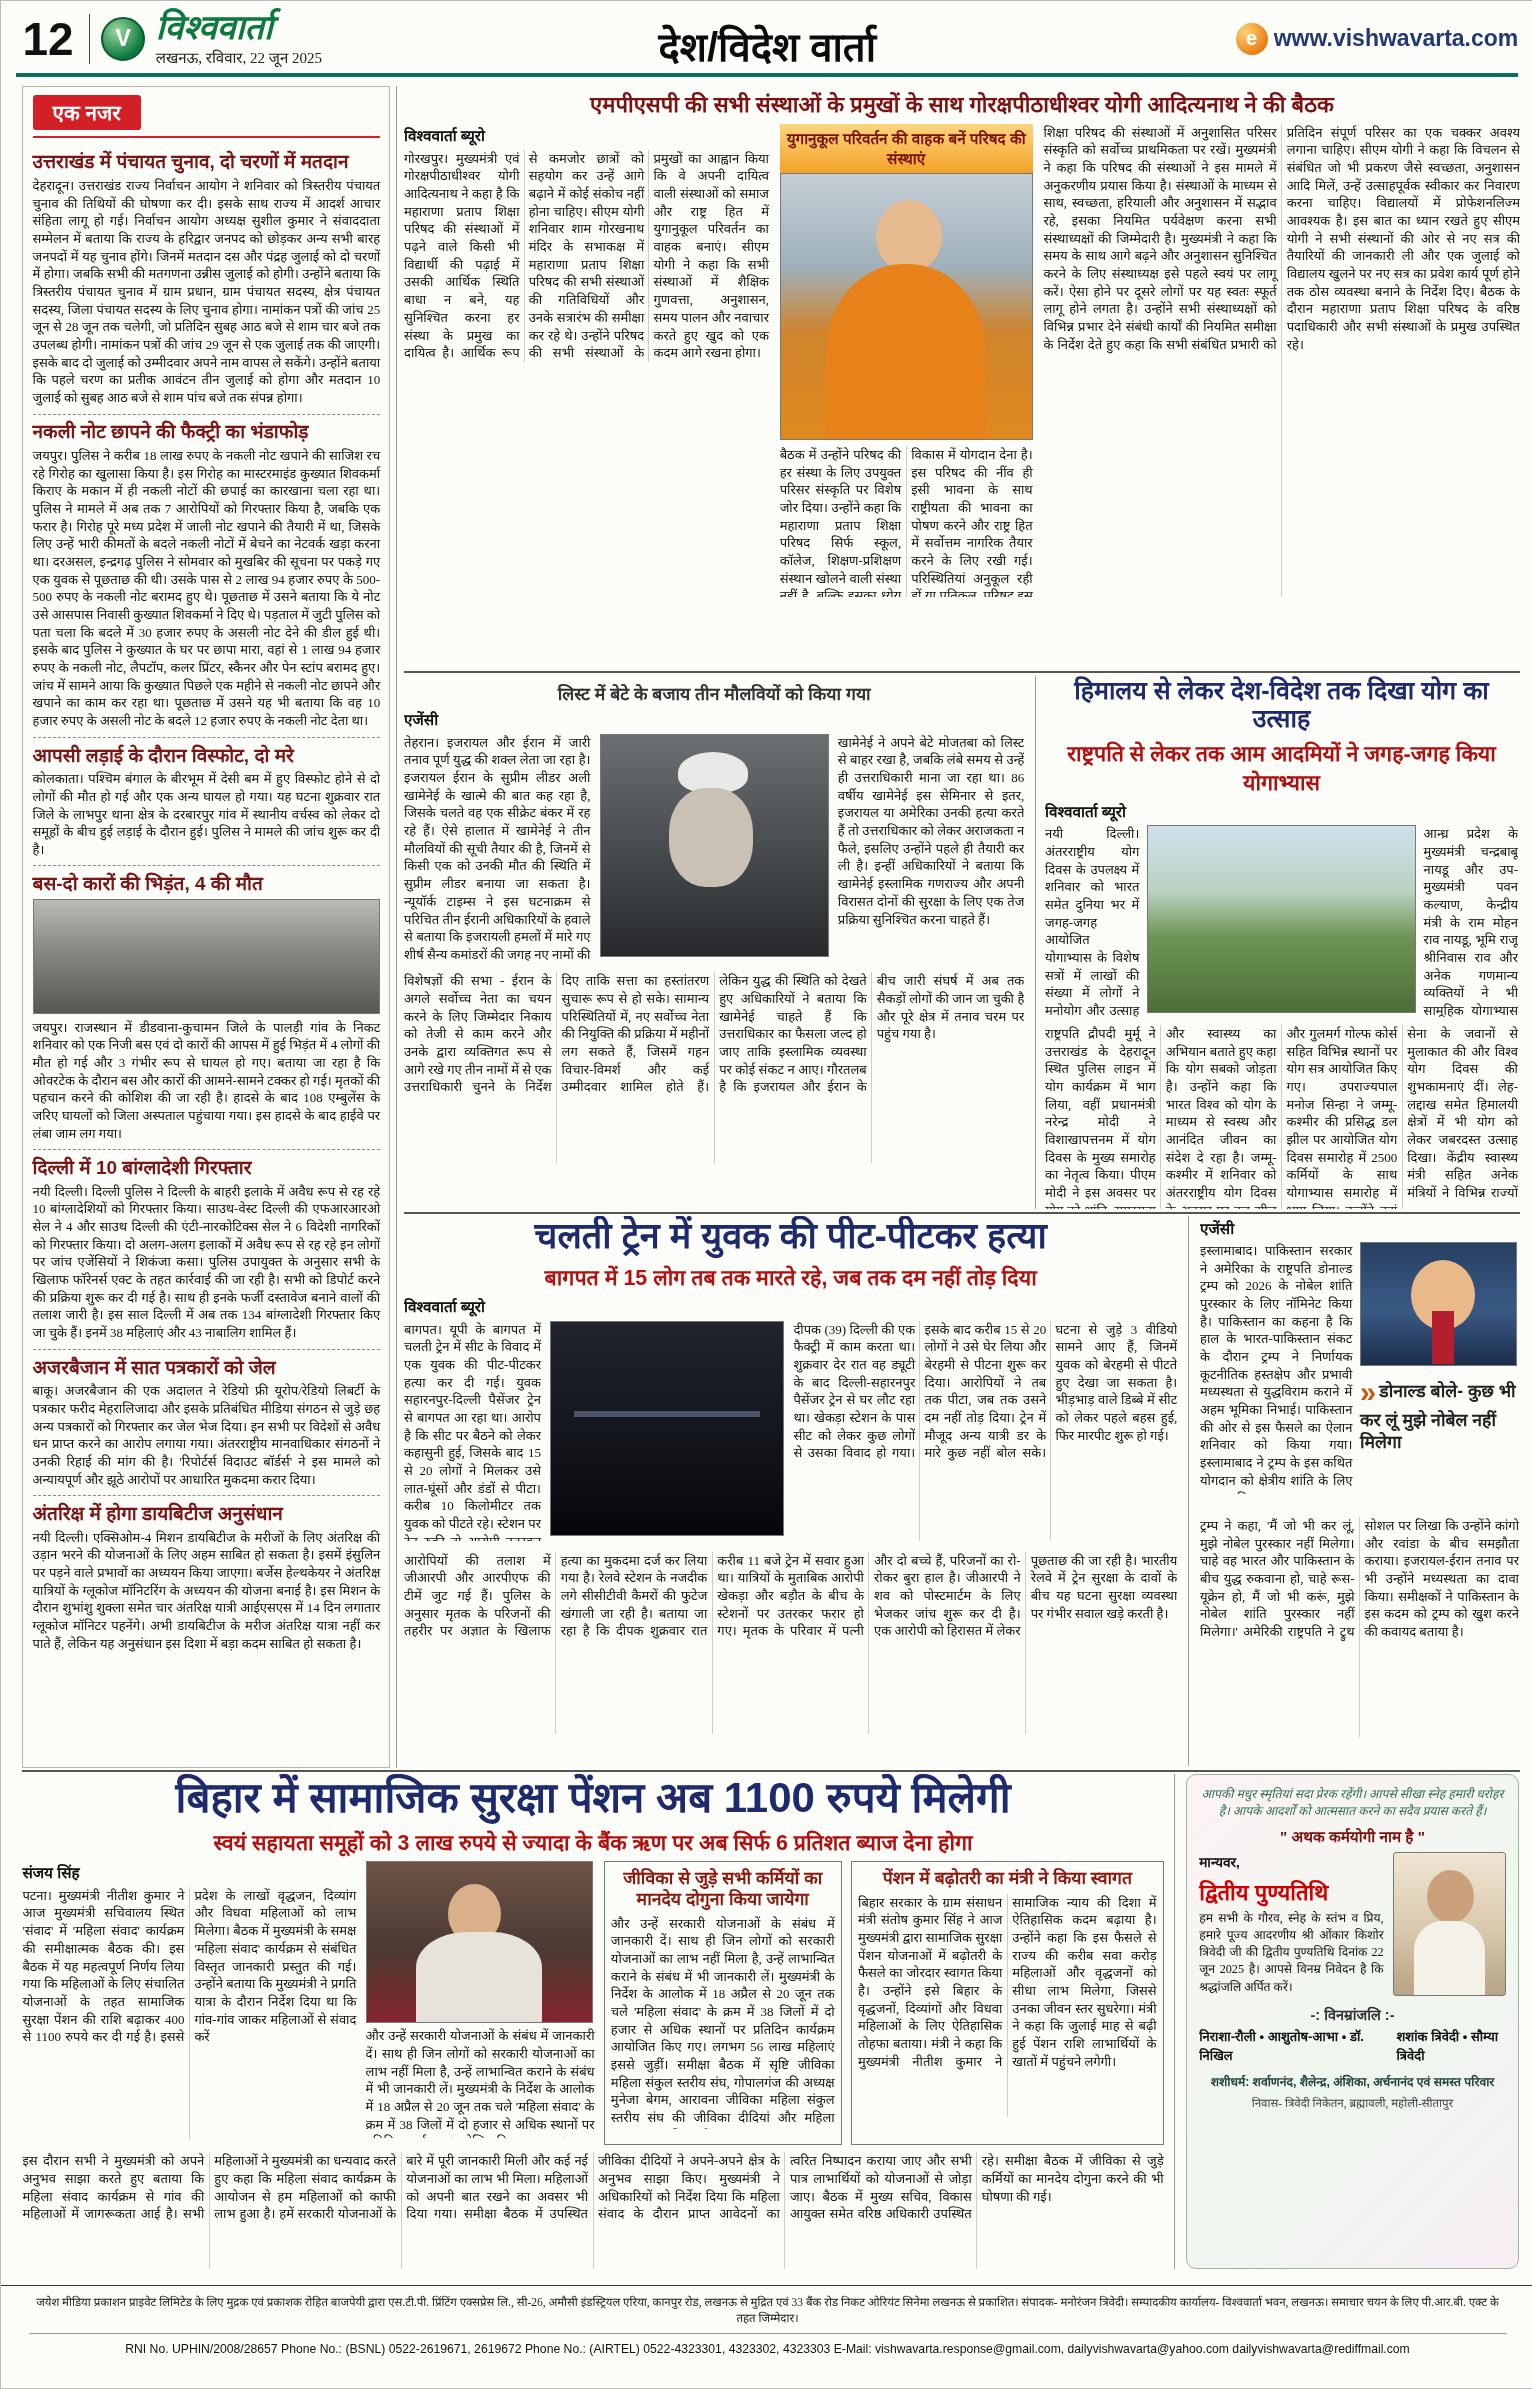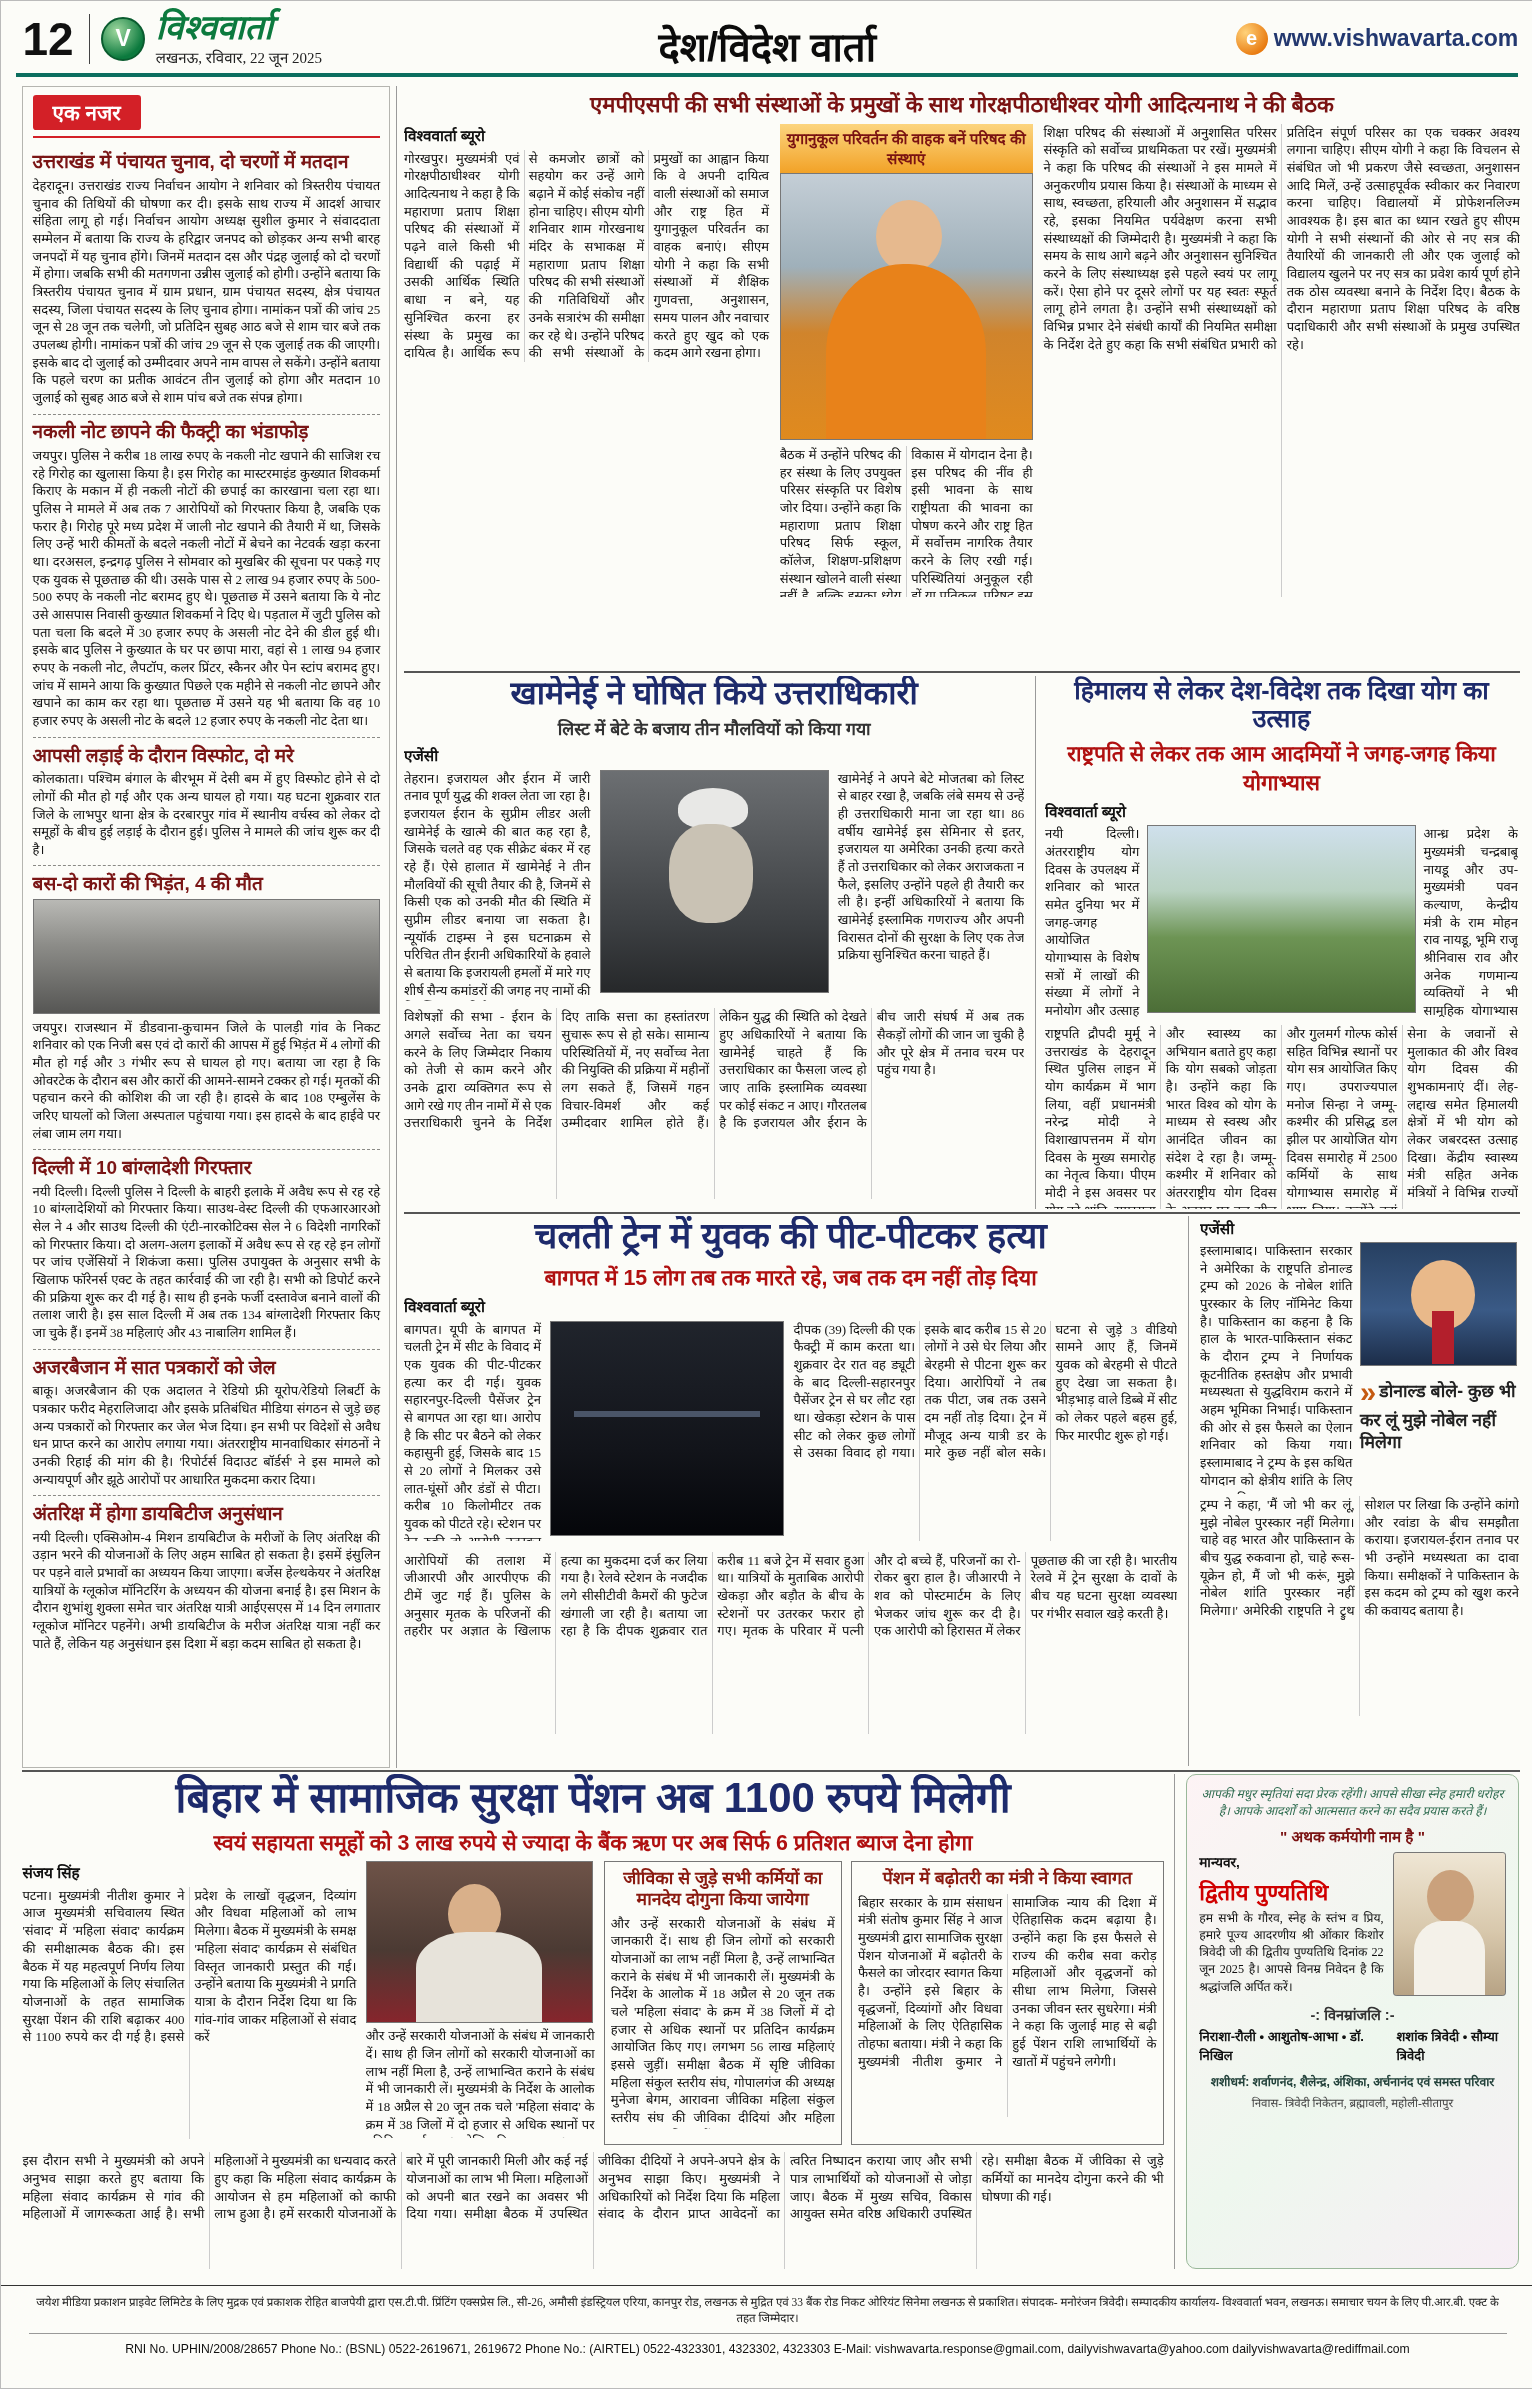--- a/index.html
+++ b/index.html
@@ -116,21 +116,21 @@
 
   
   .art-trump { left:1199px; top:1215px; width:319px; height:550px; overflow:hidden; }
   .art-trump .navy-head { font-size:25px; }
   .trump-top { display:flex; gap:7.6px; margin-top:4.6px; height:252px; overflow:hidden; }
   .trump-left { flex:1; }
   .trump-right { width:159px; flex:0 0 159px; }
   .trump-photo { width:157px; height:124px; }
   .pull-quote { margin-top:7.6px; font:bold 17.6px "Liberation Sans", sans-serif; color:#222; line-height:1.25; }
   .pq-mark { color:#c55a11; font-size:29px; vertical-align:-4.6px; margin-right:3.1px; }
-  .trump-bottom { margin-top:2px; height:220px; overflow:hidden; }
+  .trump-bottom { margin-top:23px; height:220px; overflow:hidden; }
 
   
   .art-bihar { left:21.4px; top:1773px; width:1153px; height:495px; padding-right:10.7px;
                border-right:0.8px solid #9a9a9a; overflow:hidden; }
   .art-bihar .navy-head { font-size:42px; }
   .bihar-grid { display:flex; gap:9.2px; height:284px; overflow:hidden; margin-top:3.1px; }
   .bihar-left { width:334px; flex:0 0 334px; }
   .bihar-mid { width:229px; flex:0 0 229px; }
   .bihar-photo { width:227px; height:162px; margin-bottom:4.6px; }
   .boxed { border:0.8px solid #777; padding:6.1px; height:100%; overflow:hidden; }
@@ -233,21 +233,20 @@
         <div class="photo photo-yogi lead-photo"></div>
         <div class="body-text cols-2">बैठक में उन्होंने परिषद की हर संस्था के लिए उपयुक्त परिसर संस्कृति पर विशेष जोर दिया। उन्होंने कहा कि महाराणा प्रताप शिक्षा परिषद सिर्फ स्कूल, कॉलेज, शिक्षण-प्रशिक्षण संस्थान खोलने वाली संस्था नहीं है, बल्कि इसका ध्येय शिक्षा, स्वास्थ्य व सेवा के क्षेत्र के माध्यम से समाज तथा राष्ट्र के सामाजिक विकास में योगदान देना है। इस परिषद की नींव ही इसी भावना के साथ राष्ट्रीयता की भावना का पोषण करने और राष्ट्र हित में सर्वोत्तम नागरिक तैयार करने के लिए रखी गई। परिस्थितियां अनुकूल रही हों या प्रतिकूल, परिषद इस लक्ष्य पथ पर सतत अग्रसर है।</div>
       </div>
       <div class="lead-right">
         <div class="body-text cols-2" style="height:100%;">शिक्षा परिषद की संस्थाओं में अनुशासित परिसर संस्कृति को सर्वोच्च प्राथमिकता पर रखें। मुख्यमंत्री ने कहा कि परिषद की संस्थाओं ने इस मामले में अनुकरणीय प्रयास किया है। संस्थाओं के माध्यम से साथ, स्वच्छता, हरियाली और अनुशासन में सद्भाव रहे, इसका नियमित पर्यवेक्षण करना सभी संस्थाध्यक्षों की जिम्मेदारी है। मुख्यमंत्री ने कहा कि समय के साथ आगे बढ़ने और अनुशासन सुनिश्चित करने के लिए संस्थाध्यक्ष इसे पहले स्वयं पर लागू करें। ऐसा होने पर दूसरे लोगों पर यह स्वतः स्फूर्त लागू होने लगता है। उन्होंने सभी संस्थाध्यक्षों को विभिन्न प्रभार देने संबंधी कार्यों की नियमित समीक्षा के निर्देश देते हुए कहा कि सभी संबंधित प्रभारी को प्रतिदिन संपूर्ण परिसर का एक चक्कर अवश्य लगाना चाहिए। सीएम योगी ने कहा कि विचलन से संबंधित जो भी प्रकरण जैसे स्वच्छता, अनुशासन आदि मिलें, उन्हें उत्साहपूर्वक स्वीकार कर निवारण करना चाहिए। विद्यालयों में प्रोफेशनलिज्म आवश्यक है। इस बात का ध्यान रखते हुए सीएम योगी ने सभी संस्थानों की ओर से नए सत्र की तैयारियों की जानकारी ली और एक जुलाई को विद्यालय खुलने पर नए सत्र का प्रवेश कार्य पूर्ण होने तक ठोस व्यवस्था बनाने के निर्देश दिए। बैठक के दौरान महाराणा प्रताप शिक्षा परिषद के वरिष्ठ पदाधिकारी और सभी संस्थाओं के प्रमुख उपस्थित रहे।</div>
       </div>
     </div>
   </section>
 
   <section class="abs art-khamenei">
-    <h2 class="navy-head">खामेनेई ने घोषित किये उत्तराधिकारी</h2>
     <div class="sub-dark">लिस्ट में बेटे के बजाय तीन मौलवियों को किया गया</div>
     <div class="byline">एजेंसी</div>
     <div class="kh-top">
       <div class="body-text kh-col">तेहरान। इजरायल और ईरान में जारी तनाव पूर्ण युद्ध की शक्ल लेता जा रहा है। इजरायल ईरान के सुप्रीम लीडर अली खामेनेई के खात्मे की बात कह रहा है, जिसके चलते वह एक सीक्रेट बंकर में रह रहे हैं। ऐसे हालात में खामेनेई ने तीन मौलवियों की सूची तैयार की है, जिनमें से किसी एक को उनकी मौत की स्थिति में सुप्रीम लीडर बनाया जा सकता है। न्यूयॉर्क टाइम्स ने इस घटनाक्रम से परिचित तीन ईरानी अधिकारियों के हवाले से बताया कि इजरायली हमलों में मारे गए शीर्ष सैन्य कमांडरों की जगह नए नामों की नियुक्ति शुरू की है।</div>
       <div class="photo photo-khamenei kh-photo"></div>
       <div class="body-text kh-col">खामेनेई ने अपने बेटे मोजतबा को लिस्ट से बाहर रखा है, जबकि लंबे समय से उन्हें ही उत्तराधिकारी माना जा रहा था। 86 वर्षीय खामेनेई इस सेमिनार से इतर, इजरायल या अमेरिका उनकी हत्या करते हैं तो उत्तराधिकार को लेकर अराजकता न फैले, इसलिए उन्होंने पहले ही तैयारी कर ली है। इन्हीं अधिकारियों ने बताया कि खामेनेई इस्लामिक गणराज्य और अपनी विरासत दोनों की सुरक्षा के लिए एक तेज प्रक्रिया सुनिश्चित करना चाहते हैं।</div>
     </div>
     <div class="body-text cols-4 kh-bottom">विशेषज्ञों की सभा - ईरान के अगले सर्वोच्च नेता का चयन करने के लिए जिम्मेदार निकाय को तेजी से काम करने और उनके द्वारा व्यक्तिगत रूप से आगे रखे गए तीन नामों में से एक उत्तराधिकारी चुनने के निर्देश दिए ताकि सत्ता का हस्तांतरण सुचारू रूप से हो सके। सामान्य परिस्थितियों में, नए सर्वोच्च नेता की नियुक्ति की प्रक्रिया में महीनों लग सकते हैं, जिसमें गहन विचार-विमर्श और कई उम्मीदवार शामिल होते हैं। लेकिन युद्ध की स्थिति को देखते हुए अधिकारियों ने बताया कि खामेनेई चाहते हैं कि उत्तराधिकार का फैसला जल्द हो जाए ताकि इस्लामिक व्यवस्था पर कोई संकट न आए। गौरतलब है कि इजरायल और ईरान के बीच जारी संघर्ष में अब तक सैकड़ों लोगों की जान जा चुकी है और पूरे क्षेत्र में तनाव चरम पर पहुंच गया है।</div>
   </section>
 

